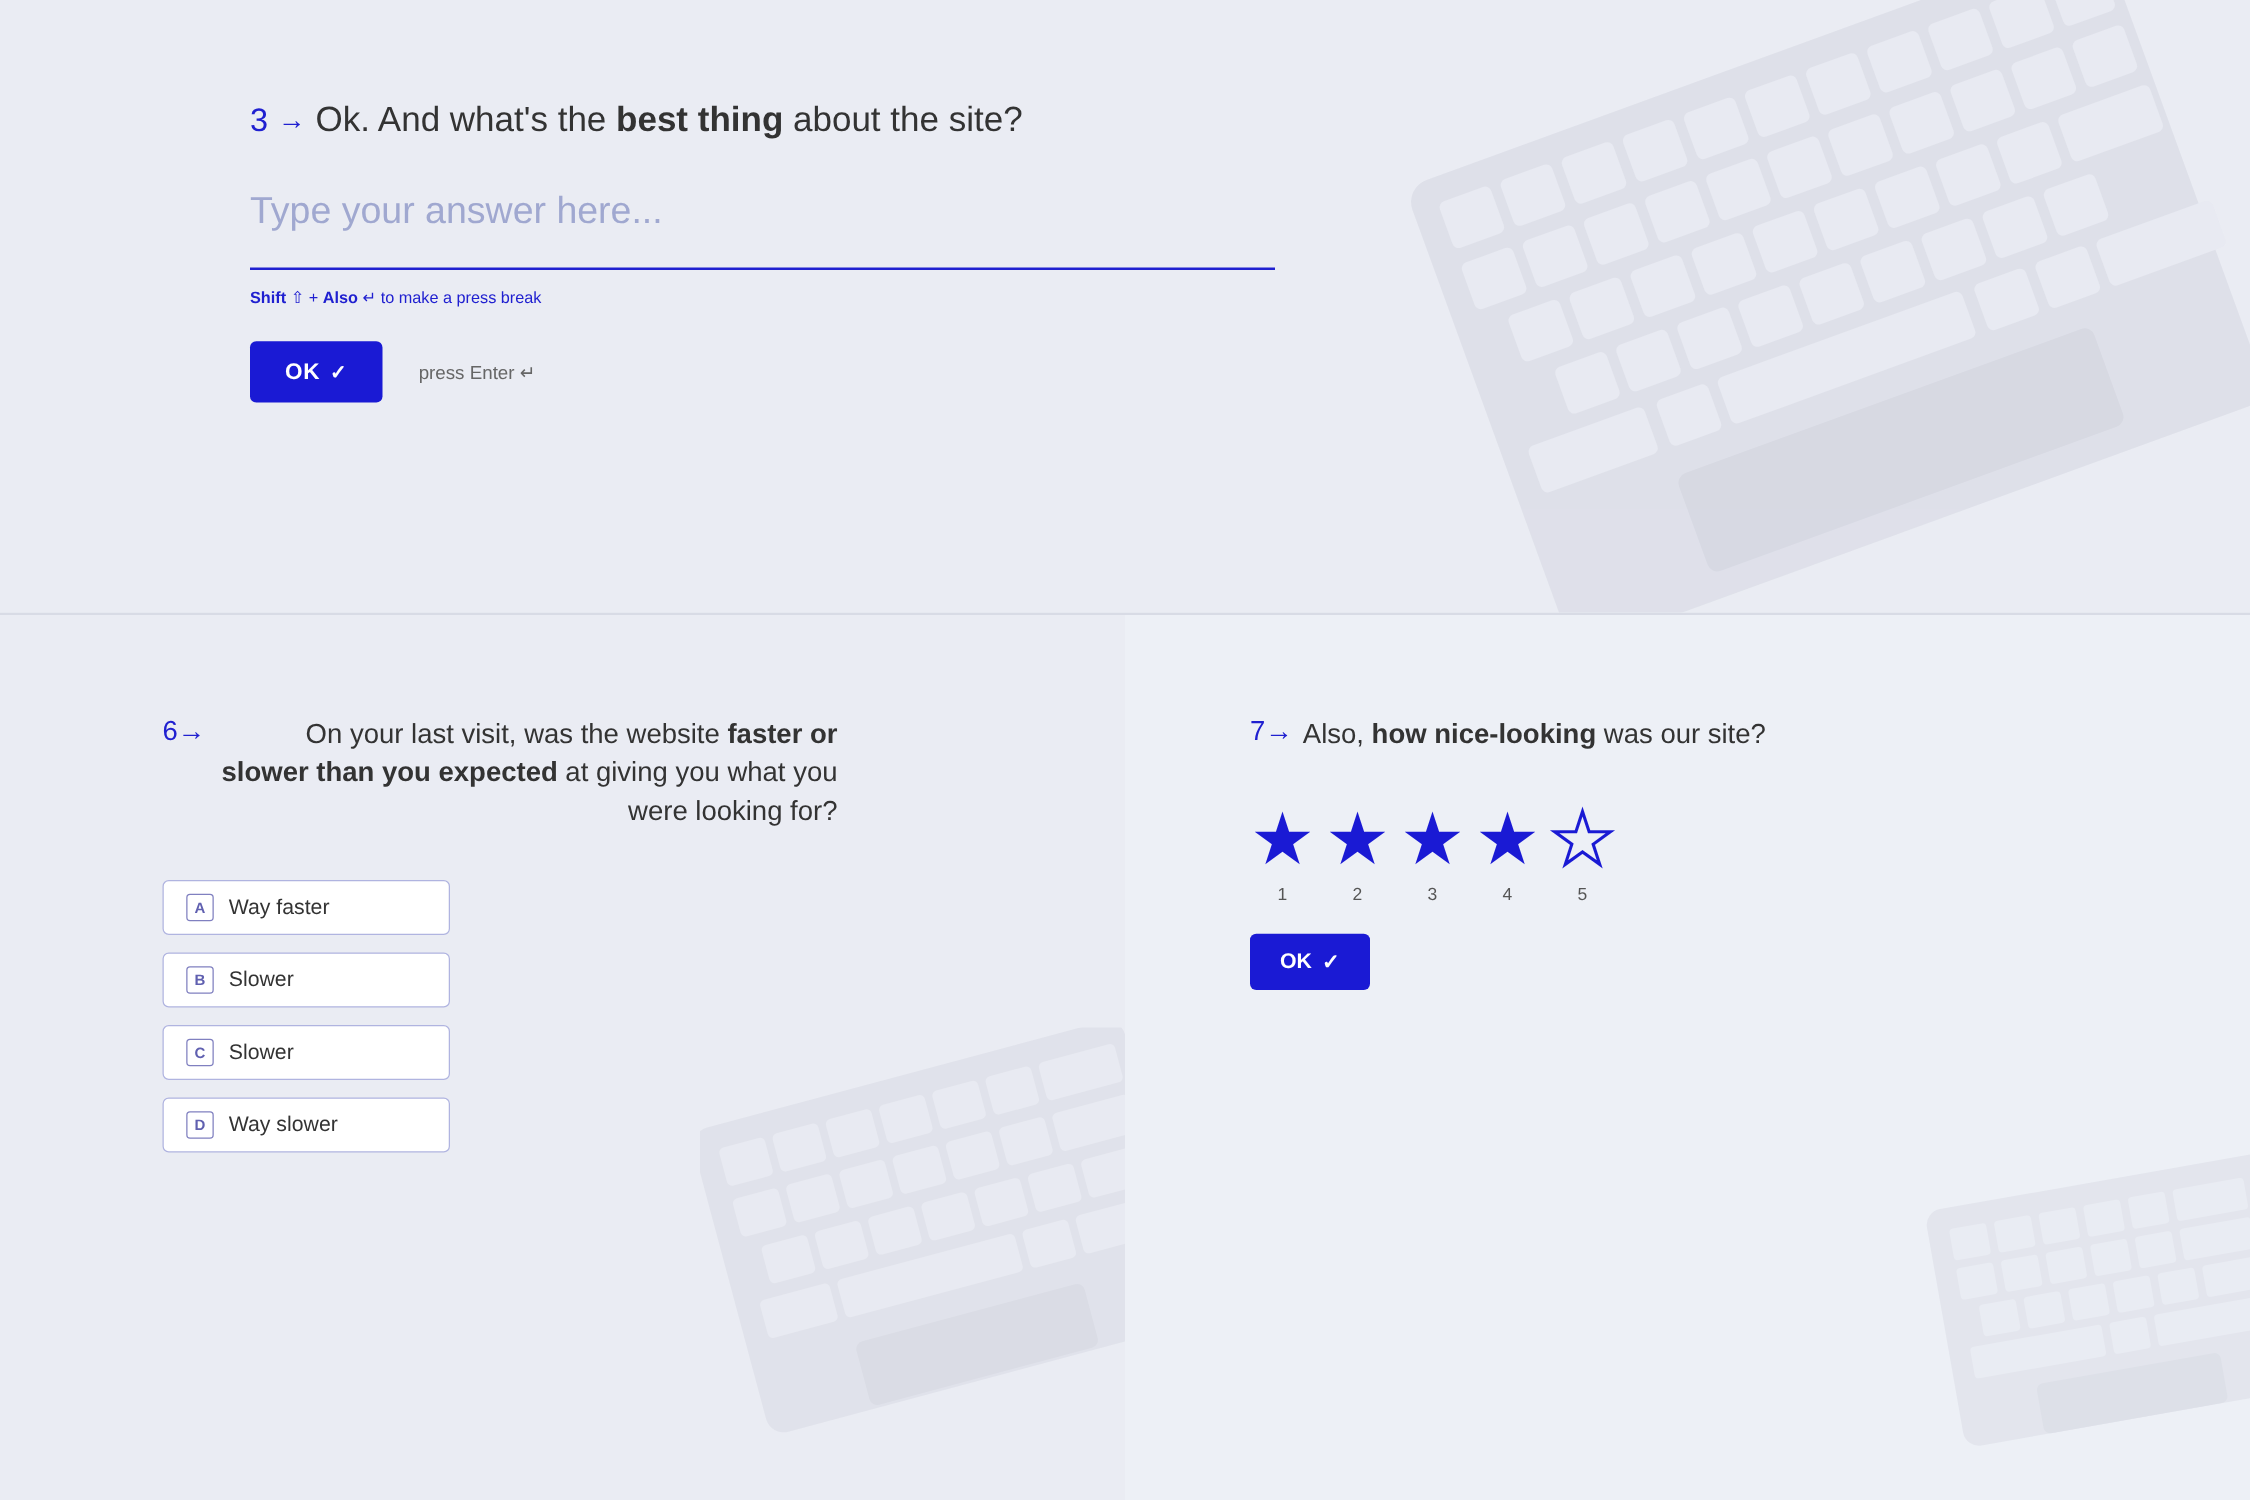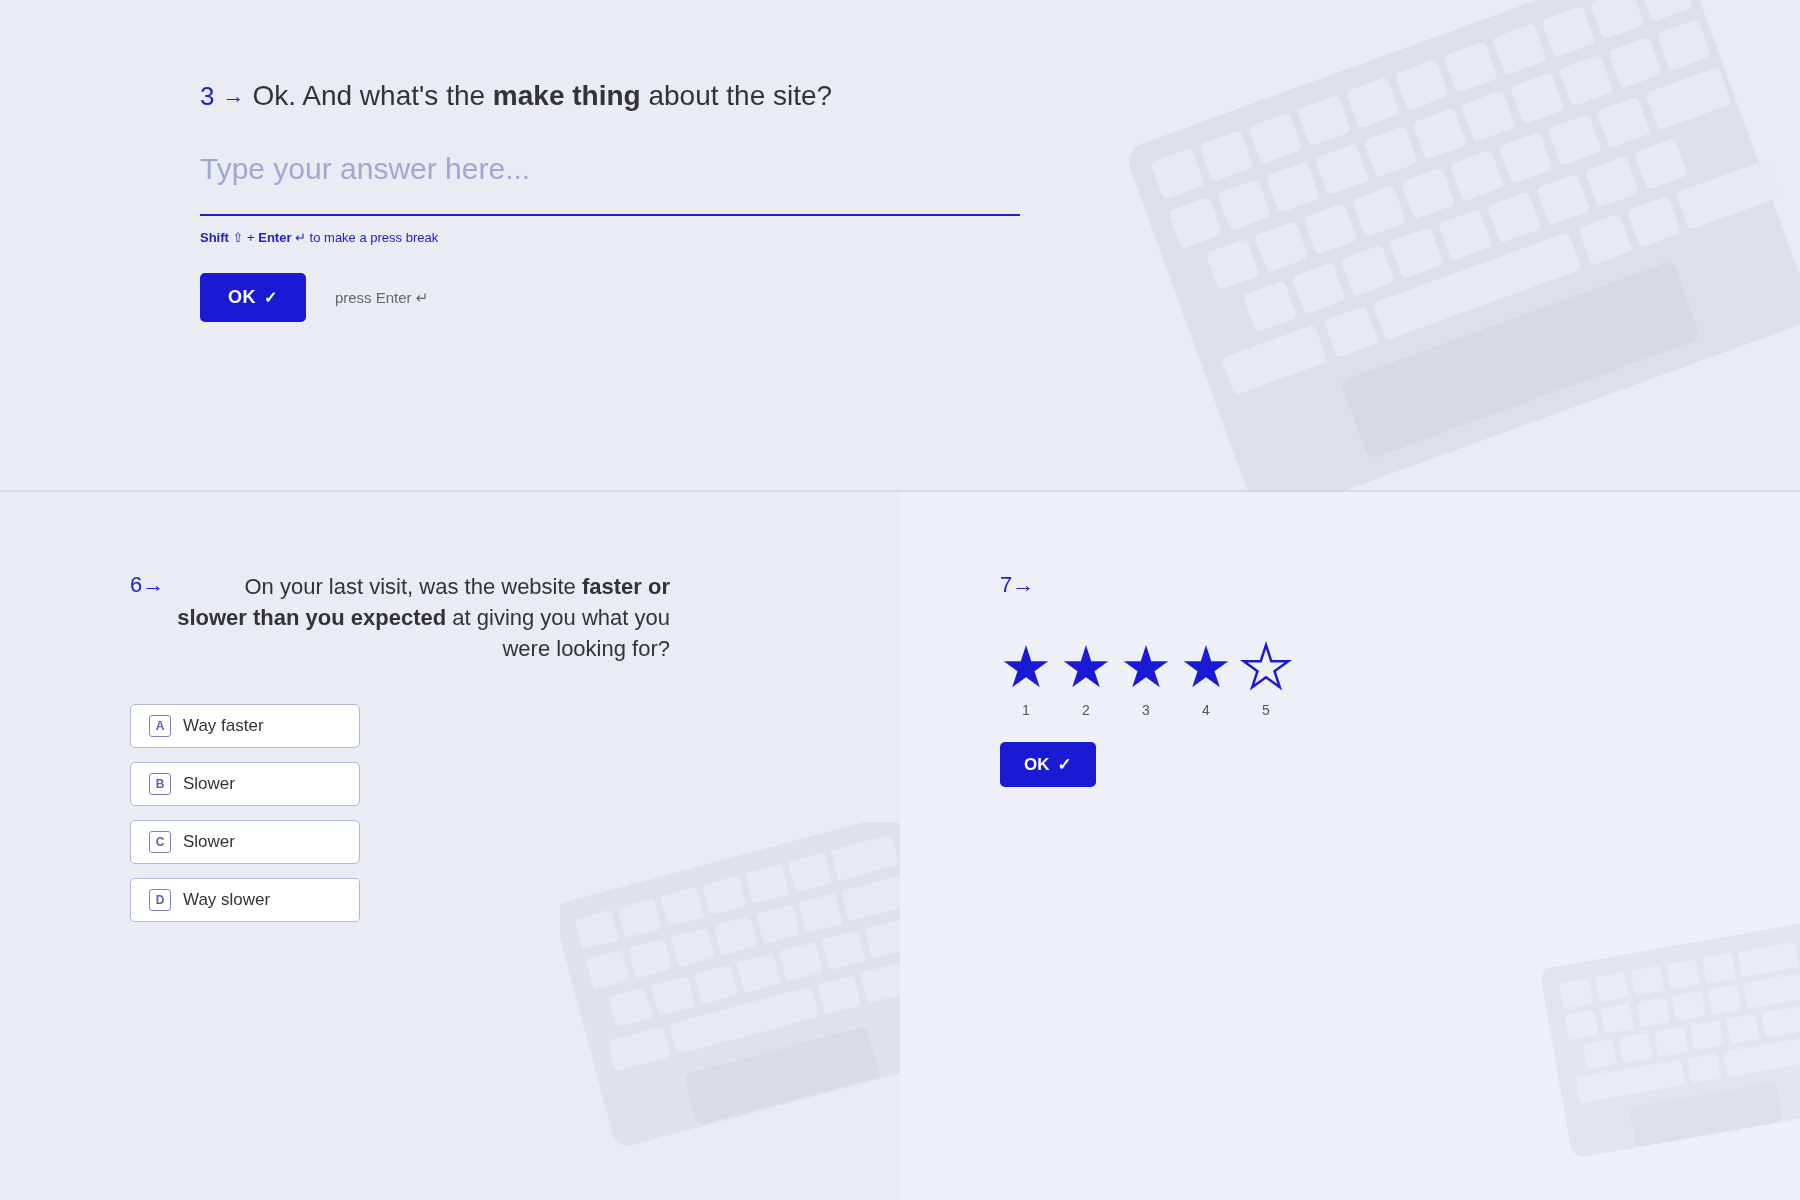--- a/index.html
+++ b/index.html
@@ -349,30 +349,30 @@
 
       <rect x="200" y="340" width="340" height="80" rx="8" fill="#d4d6e0"></rect>
     </g>
   </svg>
 
   <div class="top-content">
     <div class="question-label">
       <span class="question-number">3</span>
       <span class="arrow-icon">→</span>
       <span class="question-text">
-        <span>Ok. And what's the </span><strong>make thing</strong><span> about the site?</span>
+        <span>Ok. And what's the </span><strong>best thing</strong><span> about the site?</span>
       </span>
     </div>
 
     <input class="answer-input" type="text" placeholder="Type your answer here..." style="">
 
     <div class="hint-text">
       <span class="hint-key">Shift</span>
       <span> ⇧ + </span>
-      <span class="hint-key">Enter</span>
+      <span class="hint-key">Also</span>
       <span> ↵ </span>
       <span> to make a press break</span>
     </div>
 
     <div class="ok-row">
       <button class="ok-button">
         <span>OK</span>
         <span class="check-mark">✓</span>
       </button>
       <span class="press-enter">press Enter ↵</span>
@@ -475,20 +475,23 @@
         <rect x="142" y="126" width="28" height="24" rx="3" fill="#e8eaf2"></rect>
         <rect x="176" y="126" width="84" height="24" rx="3" fill="#e8eaf2"></rect>
         <rect x="80" y="162" width="140" height="38" rx="5" fill="#d4d6e0"></rect>
       </g>
     </svg>
 
     <div class="question-label-small">
       <span class="question-number-small">
         <span>7</span><span>→</span>
       </span>
+      <span class="question-text-small">
+        <span>Also, </span><strong>how nice-looking</strong><span> was our site?</span>
+      </span>
     </div>
 
     <div class="stars-row" id="stars-row">
         <div class="star-item">
           <span class="star-filled">★</span>
           <span class="star-number">1</span>
         </div>
         <div class="star-item">
           <span class="star-filled">★</span>
           <span class="star-number">2</span>

